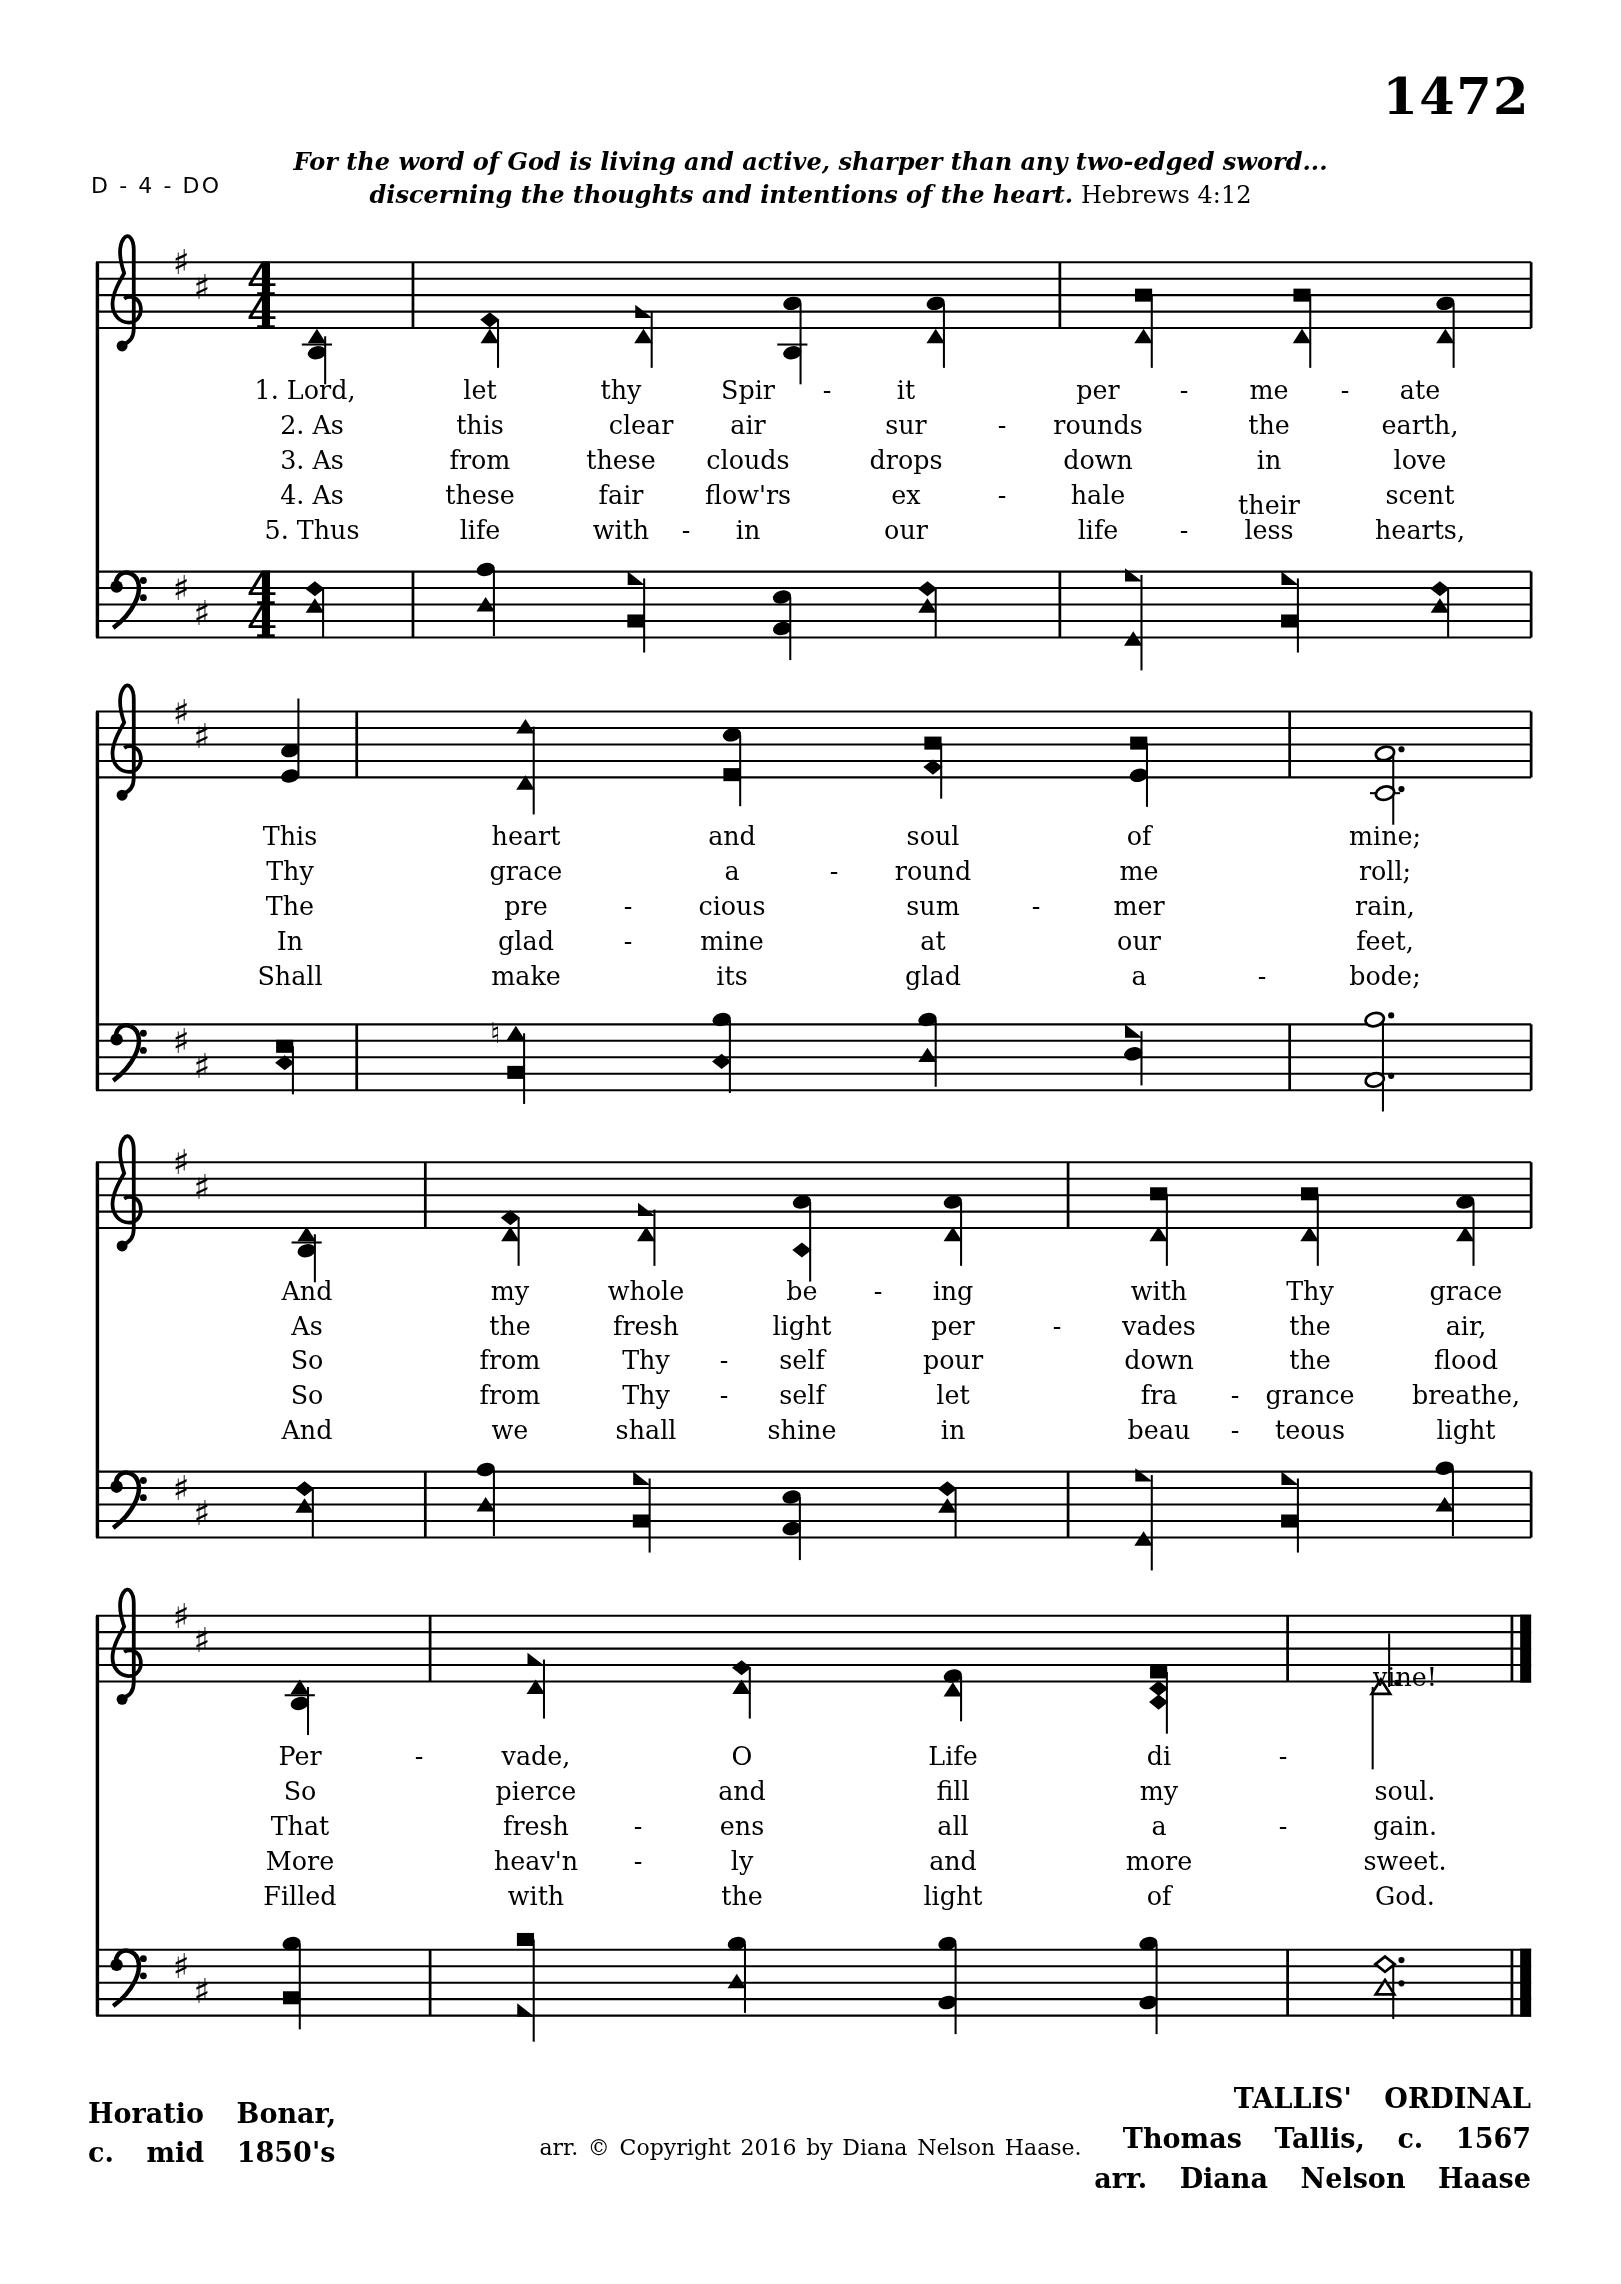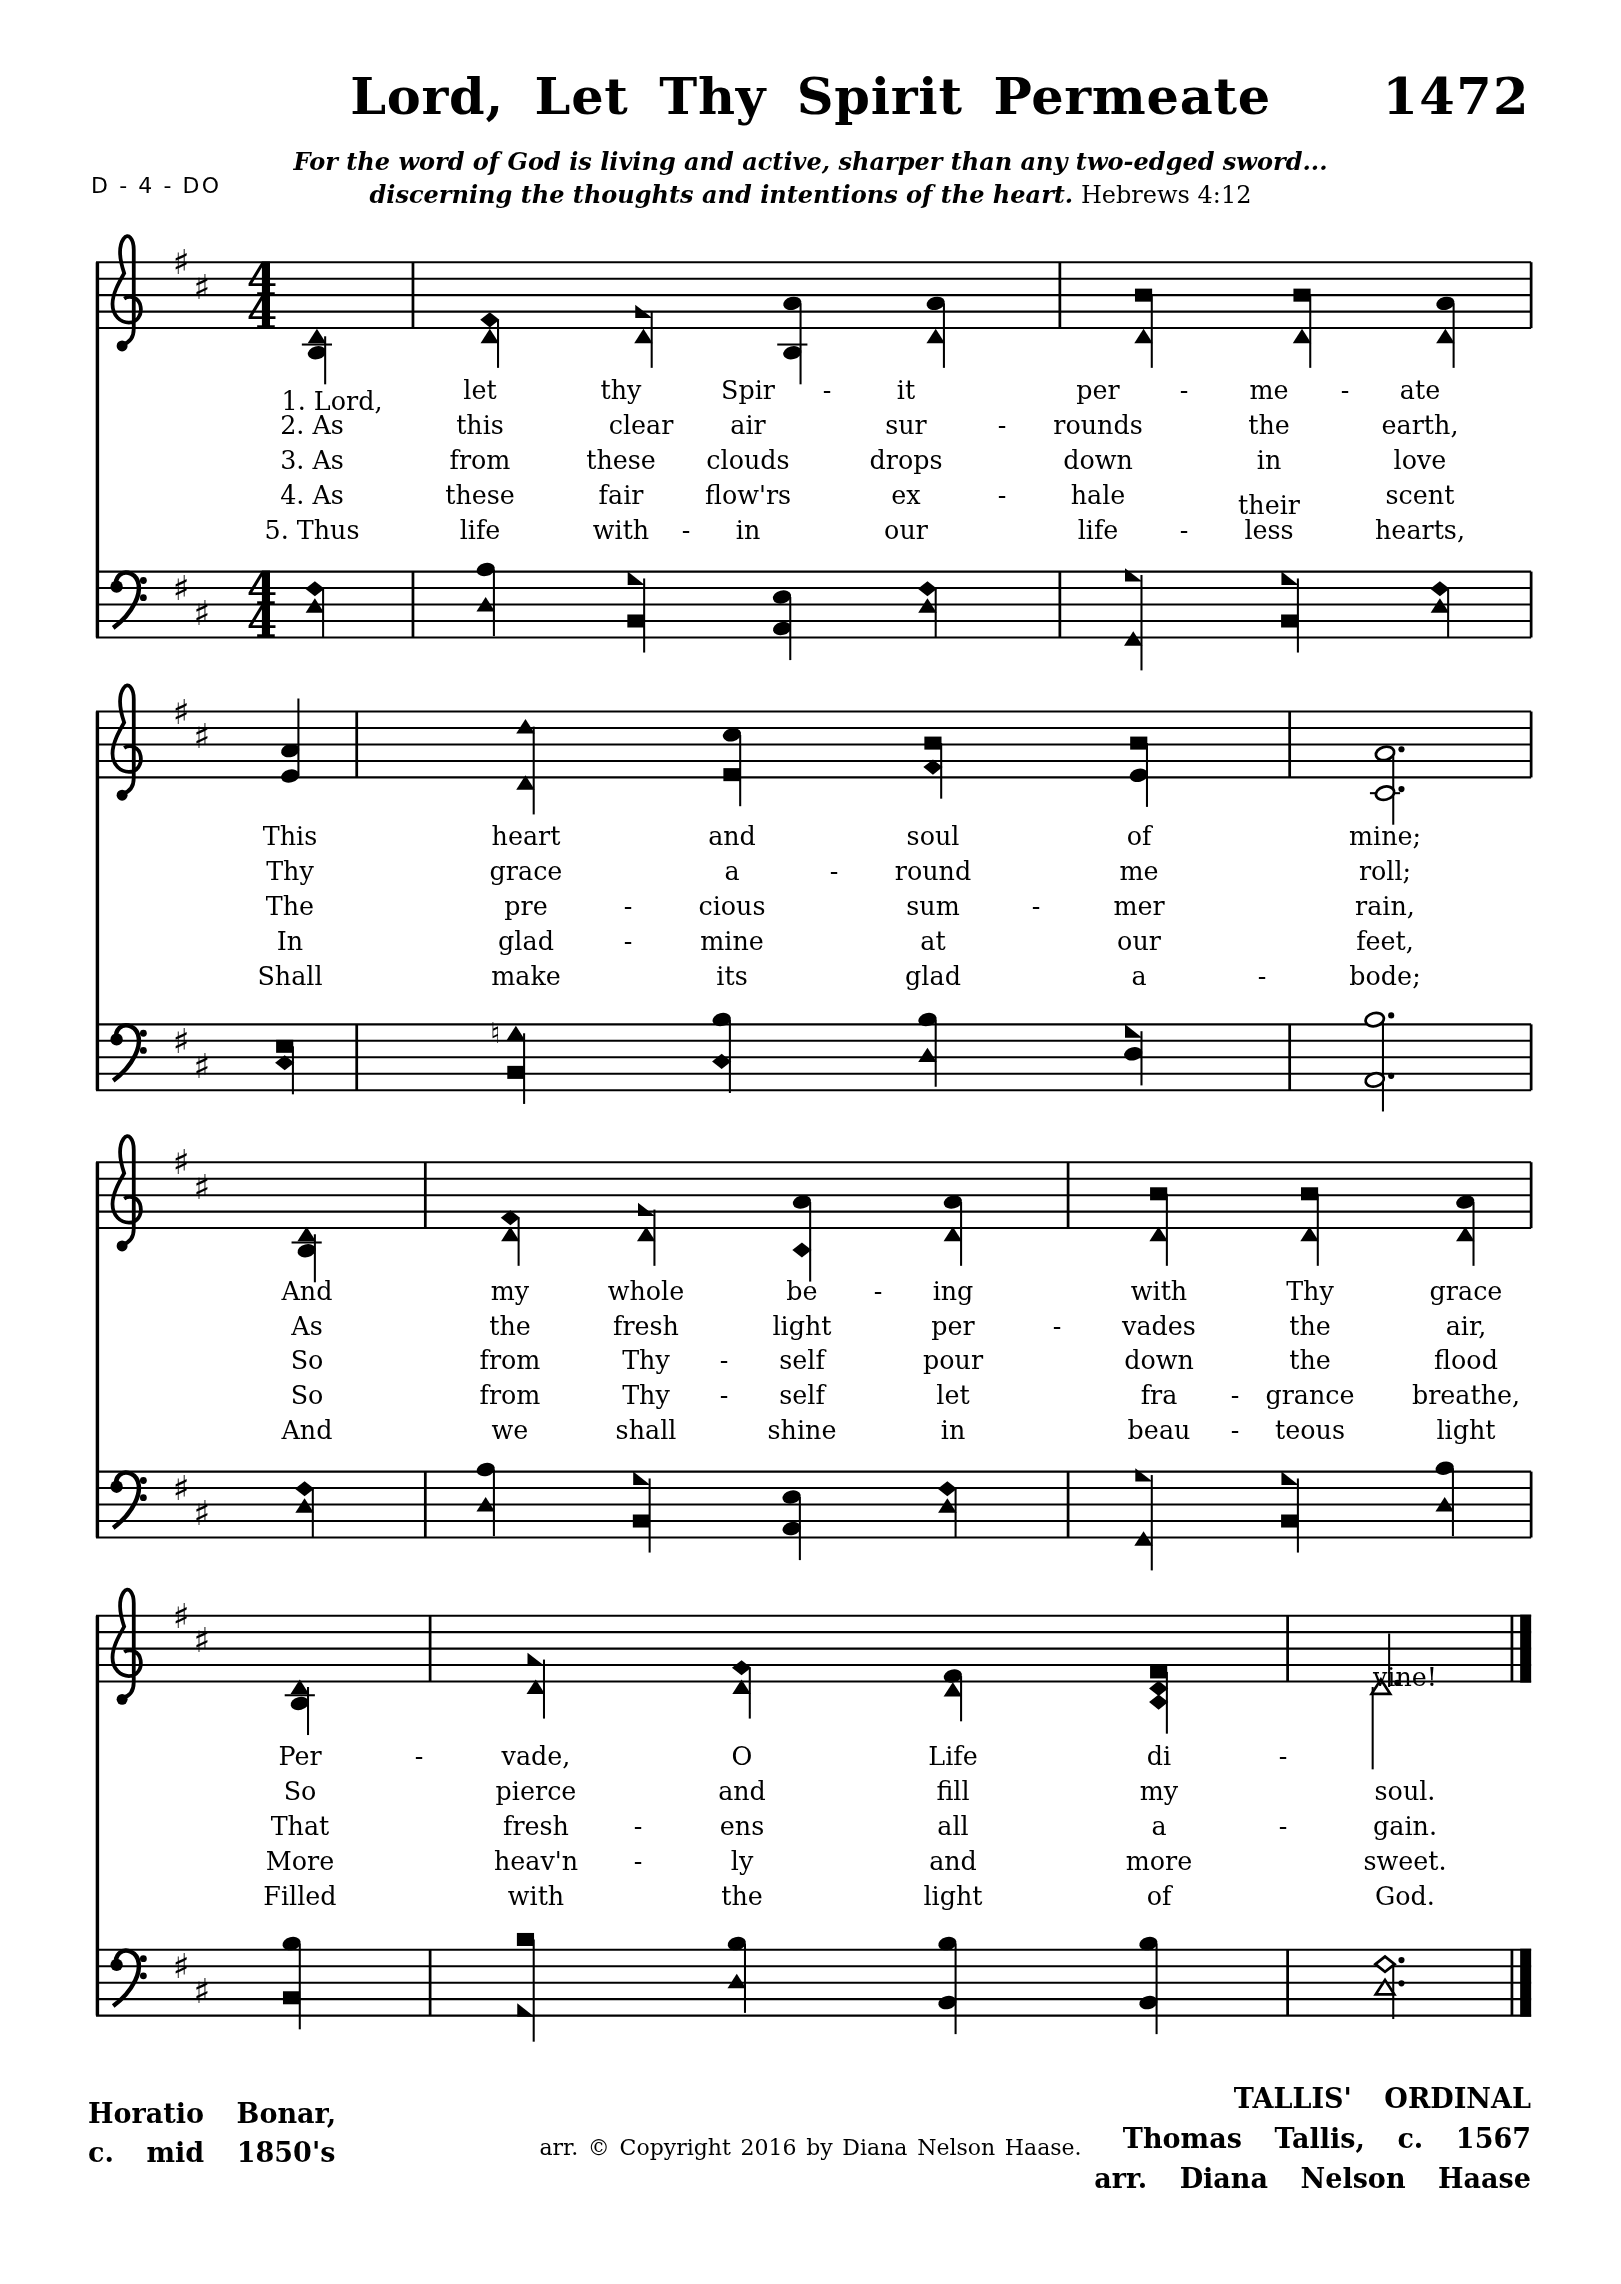--- a/index.html
+++ b/index.html
@@ -21,21 +21,20 @@
   .credit{position:absolute;font-weight:bold;font-size:27px;white-space:pre;word-spacing:6.9px;}
   .credit-left{left:88px;text-align:left;}
   .credit-right{right:90px;text-align:right;}
   .copyline{position:absolute;left:0;width:1621px;text-align:center;font-size:22px;word-spacing:2.7px;}
 </style>
 </head>
 <body>
 
 <div id="page">
 
-  <div id="hymn-title" class="t-center">Lord, Let Thy Spirit Permeate</div>
   <div id="hymn-number">1472</div>
 
   <div id="scripture1" class="t-center sub">For the word of God is living and active, sharper than any two-edged sword...</div>
   <div id="scripture2" class="t-center sub"><span>discerning the thoughts and intentions of the heart.</span><span class="ref">  <span>Hebrews 4:12</span></span></div>
 
   <div id="key-label">D - 4 - DO</div>
 
   <svg id="score" width="1621" height="2284" viewBox="0 0 2363 3329">
       <g>
         <line x1="140" y1="382" x2="2232" y2="382" stroke="#000" stroke-width="3"></line>
@@ -361,21 +360,21 @@
         <line x1="2031" y1="2863" x2="2031" y2="2943" stroke="#000" stroke-width="3"></line>
         <path d="M 2005 2863 L 2019 2852 L 2033 2863 L 2019 2874 Z" fill="#fff" stroke="#000" stroke-width="4"></path>
         <circle cx="2043" cy="2857" r="4.5" fill="#000"></circle>
         <path d="M 2005.5 2907 L 2032.5 2907 L 2019 2886 Z" fill="#fff" stroke="#000" stroke-width="4"></path>
         <circle cx="2043" cy="2891" r="4.5" fill="#000"></circle>
       </g>
       <line x1="142" y1="2355" x2="142" y2="2938" stroke="#000" stroke-width="5"></line>
     </svg>
 
   <div id="lyrics">
-      <span class="lyric" style="left: 332px; top: 377px; margin-top: 11px;">1. Lord,</span>
+      <span class="lyric" style="left: 305px; top: 377px;">1. Lord,</span>
       <span class="lyric" style="left: 480px; top: 377px;">let</span>
       <span class="lyric" style="left: 621px; top: 377px;">thy</span>
       <span class="lyric" style="left: 748px; top: 377px;">Spir</span>
       <span class="lyric" style="left: 827px; top: 377px;">-</span>
       <span class="lyric" style="left: 906px; top: 377px;">it</span>
       <span class="lyric" style="left: 1098px; top: 377px;">per</span>
       <span class="lyric" style="left: 1184px; top: 377px;">-</span>
       <span class="lyric" style="left: 1269px; top: 377px;">me</span>
       <span class="lyric" style="left: 1345px; top: 377px;">-</span>
       <span class="lyric" style="left: 1420px; top: 377px;">ate</span>

